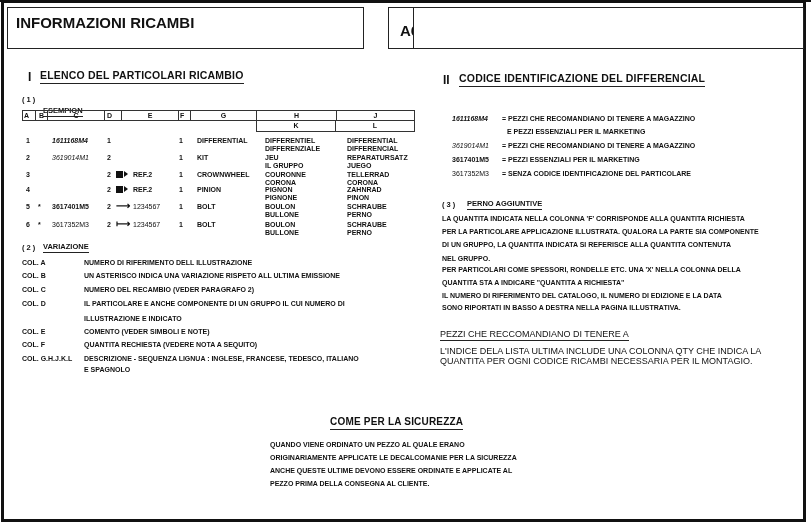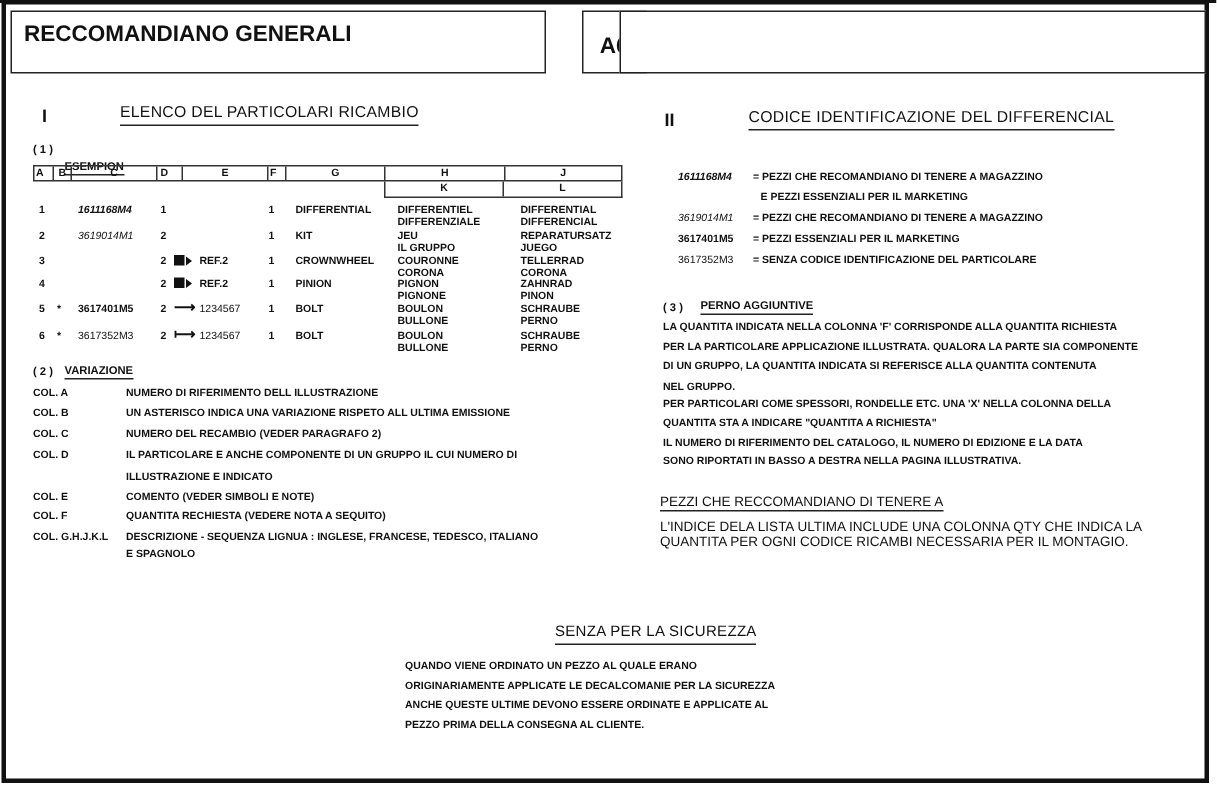--- a/index.html
+++ b/index.html
@@ -4,21 +4,21 @@
 <style>
   html, body { margin:0; padding:0; background:#ffffff; }
   body { width:811px; height:527px; position:relative; overflow:hidden; font-family:"Liberation Sans", sans-serif; color:#111; }
   .page { position:absolute; left:1px; top:1px; width:805px; height:521px; border-left:3px solid #111; border-right:3px solid #111; border-bottom:3px solid #111; border-top:2px solid #111; box-sizing:border-box; }
   .topline { position:absolute; left:0; top:0; width:811px; height:2px; background:#111; }
   .hdr-box { position:absolute; top:7px; height:42px; border:1.5px solid #222; box-sizing:border-box; background:#fff; }
   .hdr-title { left:7px; width:357px; font-weight:bold; font-size:15px; padding:6px 0 0 8px; }
   .hdr-code { left:388px; width:43px; font-weight:bold; font-size:15px; text-align:center; padding-top:14px; }
   .hdr-blank { left:413px; width:391px; }
   .abs { position:absolute; }
-  .sec-title { font-size:10.5px; font-weight:normal; letter-spacing:0.2px;margin-left:40px; }
+  .sec-title { font-size:10.5px; font-weight:bold; letter-spacing:0.2px; }
   .roman { font-weight:bold; font-size:12px; }
   .ul { border-bottom:1px solid #222; padding-bottom:2px; }
   .sub { font-size:7.5px; font-weight:bold; }
   .tbl-hdr { position:absolute; top:110px; left:22px; height:11px; border:1px solid #333; box-sizing:border-box; display:flex; font-size:7px; font-weight:bold; }
   .tbl-hdr div { border-right:1px solid #333; text-align:center; line-height:9px; box-sizing:border-box; }
   .tbl-hdr div:last-child { border-right:none; }
   .kl { position:absolute; top:121px; left:256px; width:159px; height:11px; border:1px solid #333; border-top:none; box-sizing:border-box; display:flex; font-size:7px; font-weight:bold; }
   .kl div { flex:1; text-align:center; line-height:10px; }
   .kl div:first-child { border-right:1px solid #333; }
   .row { position:absolute; left:22px; font-size:7px; font-weight:bold; line-height:7.5px; }
@@ -36,21 +36,21 @@
   .safety { position:absolute; left:270px; font-size:7px; font-weight:bold; white-space:nowrap; }
   .icon-box { display:inline-block; width:7px; height:7px; background:#111; vertical-align:middle; margin-right:1px; }
   .icon-tri { display:inline-block; width:0; height:0; border-top:3px solid transparent; border-bottom:3px solid transparent; border-left:4px solid #111; vertical-align:middle; margin-right:3px; }
 </style>
 </head>
 <body>
 
 <div class="topline"></div>
 <div class="page"></div>
 
-<div class="hdr-box hdr-title"><span>RECCOMANDIANO GENERALI</span></div>
+<div class="hdr-box hdr-title"><span>INFORMAZIONI RICAMBI</span></div>
 <div class="hdr-box hdr-code"><span>A6</span></div>
 <div class="hdr-box hdr-blank"></div>
 
 <div class="abs roman" style="left:28px;top:70px;">I</div>
 <div class="abs sec-title ul" style="left:40px;top:69px;">ELENCO DEL PARTICOLARI RICAMBIO</div>
 
 <div class="abs sub" style="left:22px;top:95px;">( 1 )</div>
 <div class="abs sub ul" style="left:43px;top:106px;padding-bottom:1px;">ESEMPION</div>
 
 <div class="tbl-hdr" style="width:393px;">
@@ -215,17 +215,17 @@
 <div class="note-p" style="top:255px;">NEL GRUPPO.</div>
 <div class="note-p" style="top:266px;">PER PARTICOLARI COME SPESSORI, RONDELLE ETC. UNA 'X' NELLA COLONNA DELLA</div>
 <div class="note-p" style="top:279px;">QUANTITA STA A INDICARE "QUANTITA A RICHIESTA"</div>
 <div class="note-p" style="top:292px;">IL NUMERO DI RIFERIMENTO DEL CATALOGO, IL NUMERO DI EDIZIONE E LA DATA</div>
 <div class="note-p" style="top:304px;">SONO RIPORTATI IN BASSO A DESTRA NELLA PAGINA ILLUSTRATIVA.</div>
 
 <div class="plain ul" style="top:329px;padding-bottom:1px;">PEZZI CHE RECCOMANDIANO DI TENERE A</div>
 <div class="plain" style="top:346px;">L'INDICE DELA LISTA ULTIMA INCLUDE UNA COLONNA QTY CHE INDICA LA</div>
 <div class="plain" style="top:356px;">QUANTITA PER OGNI CODICE RICAMBI NECESSARIA PER IL MONTAGIO.</div>
 
-<div class="abs sec-title ul" style="left:330px;top:416px;font-size:10px;">SENZA PER LA SICUREZZA</div>
+<div class="abs sec-title ul" style="left:330px;top:416px;font-size:10px;">COME PER LA SICUREZZA</div>
 <div class="safety" style="top:441px;">QUANDO VIENE ORDINATO UN PEZZO AL QUALE ERANO</div>
 <div class="safety" style="top:454px;">ORIGINARIAMENTE APPLICATE LE DECALCOMANIE PER LA SICUREZZA</div>
 <div class="safety" style="top:467px;">ANCHE QUESTE ULTIME DEVONO ESSERE ORDINATE E APPLICATE AL</div>
 <div class="safety" style="top:480px;">PEZZO PRIMA DELLA CONSEGNA AL CLIENTE.</div>
 
 </body></html>

